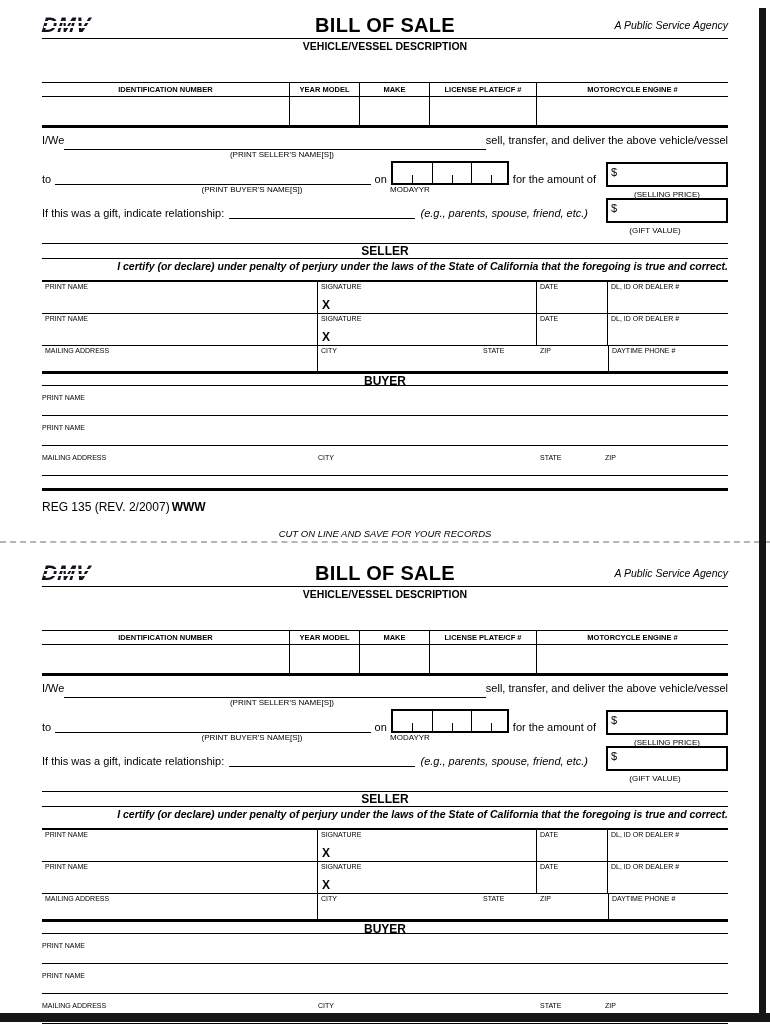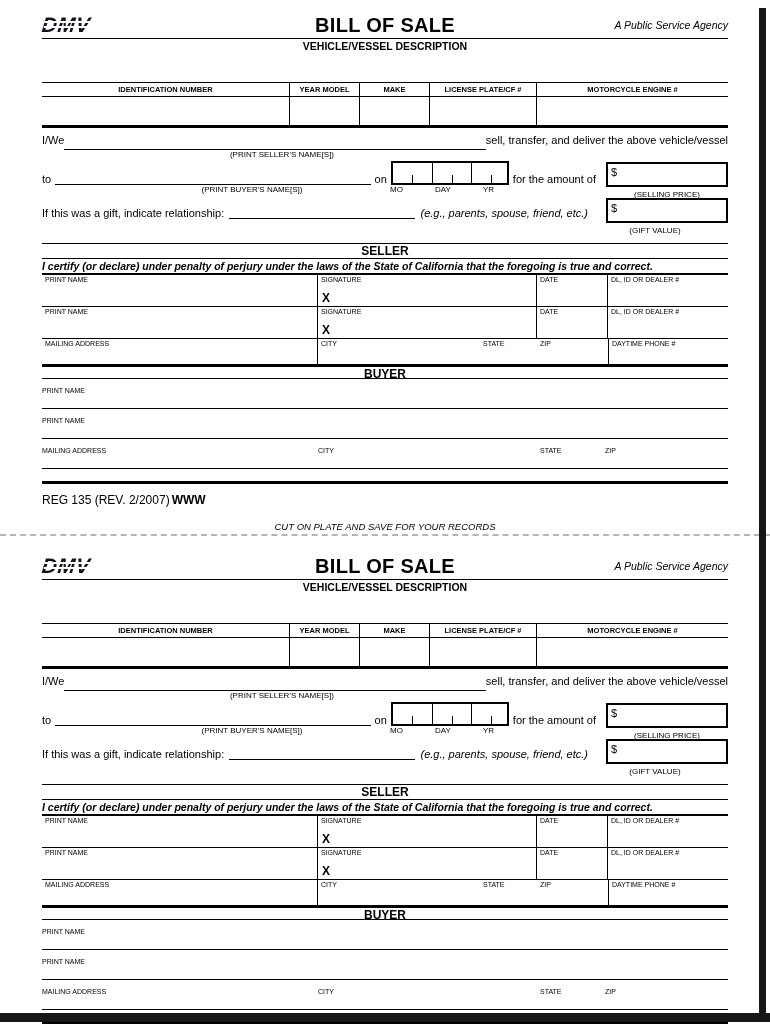--- a/index.html
+++ b/index.html
@@ -33,31 +33,31 @@
   .t { white-space: nowrap; }
   .uline { flex: 1; border-bottom: 1px solid #000; align-self: stretch; }
   .hint { font-size: 8px; }
   .seller-hint { margin-left: 120px; width: 240px; text-align: center; }
   .l2 { display: flex; align-items: flex-end; height: 26px; gap: 4px; padding-right: 132px; }
   .datebox { width: 118px; height: 24px; border: 2px solid #000; position: relative; flex: none; }
   .tick { position: absolute; bottom: 0; width: 1px; background: #000; height: 8px; }
   .tk1 { left: 19px; } .tk2 { left: 39px; height: 20px; } .tk3 { left: 59px; } .tk4 { left: 78px; height: 20px; } .tk5 { left: 98px; }
   .l2h { position: relative; height: 12px; }
   .buyer-hint { position: absolute; left: 105px; width: 210px; text-align: center; }
-  .date-labels { position: absolute; left: 340px; width: 120px; display: flex; justify-content: space-between; padding: 0 8px; font-size: 8px; }
+  .date-labels { position: absolute; left: 340px; width: 120px; display: flex; padding: 0 8px; font-size: 8px; }
   .l3 { display: flex; align-items: flex-end; height: 18px; gap: 5px; padding-right: 140px; margin-top: 4px; }
   .ex { font-style: italic; }
   .box { position: absolute; right: 0; width: 122px; height: 25px; border: 2px solid #000; font-size: 11px; background: #fff; }
   .box .dollar { position: absolute; left: 3px; top: 2px; }
   .box1 { top: 28px; } .bh1 { position: absolute; right: 0; top: 56px; width: 122px; text-align: center; }
   .box2 { top: 64px; } .bh2 { position: absolute; right: 12px; top: 92px; width: 122px; text-align: center; }
 
   
   .sec-title { margin-top: 3px; border-top: 1px solid #000; text-align: center; font-weight: bold; font-size: 12px; height: 15px; line-height: 15px; }
-  .certify { border-top: 1px solid #000; font-weight: bold; font-style: italic; font-size: 10.5px; height: 15px; line-height: 14px; }
+  .certify { border-top: 1px solid #000; font-weight: bold; font-style: italic; font-size: 10.5px; height: 22px; line-height: 14px; text-align: right; }
   .sgrid { border-top: 2px solid #000; }
   .srow { display: flex; border-bottom: 1px solid #000; height: 32px; }
   .srow.addr { height: 25px; border-bottom: none; }
   .cell { position: relative; padding: 1px 3px; }
   .lbl { font-size: 7px; display: block; }
   .c-name { width: 276px; border-right: 1px solid #000; }
   .c-sig { width: 219px; border-right: 1px solid #000; }
   .c-date { width: 71px; border-right: 1px solid #000; }
   .c-dl { flex: 1; }
   .xmark { position: absolute; left: 4px; bottom: 1px; font-weight: bold; font-size: 12px; }
@@ -226,21 +226,21 @@
     </div>
 
     <div class="endthick"></div>
     <div class="footer">
       <span>REG 135 (REV. 2/2007)</span><span class="www">WWW</span>
     </div>
 
   </div>
 </div>
     <div class="cutsec">
-      <div class="cut-text">CUT ON PLATE AND SAVE FOR YOUR RECORDS</div>
+      <div class="cut-text">CUT ON LINE AND SAVE FOR YOUR RECORDS</div>
       <div class="cut-dash"></div>
     </div>
     <div>
   <div class="form">
 
     <div class="hdr">
       <div class="logo">
         <span class="logo-txt">DMV</span>
         <span class="stripe s1"></span>
         <span class="stripe s2"></span>

